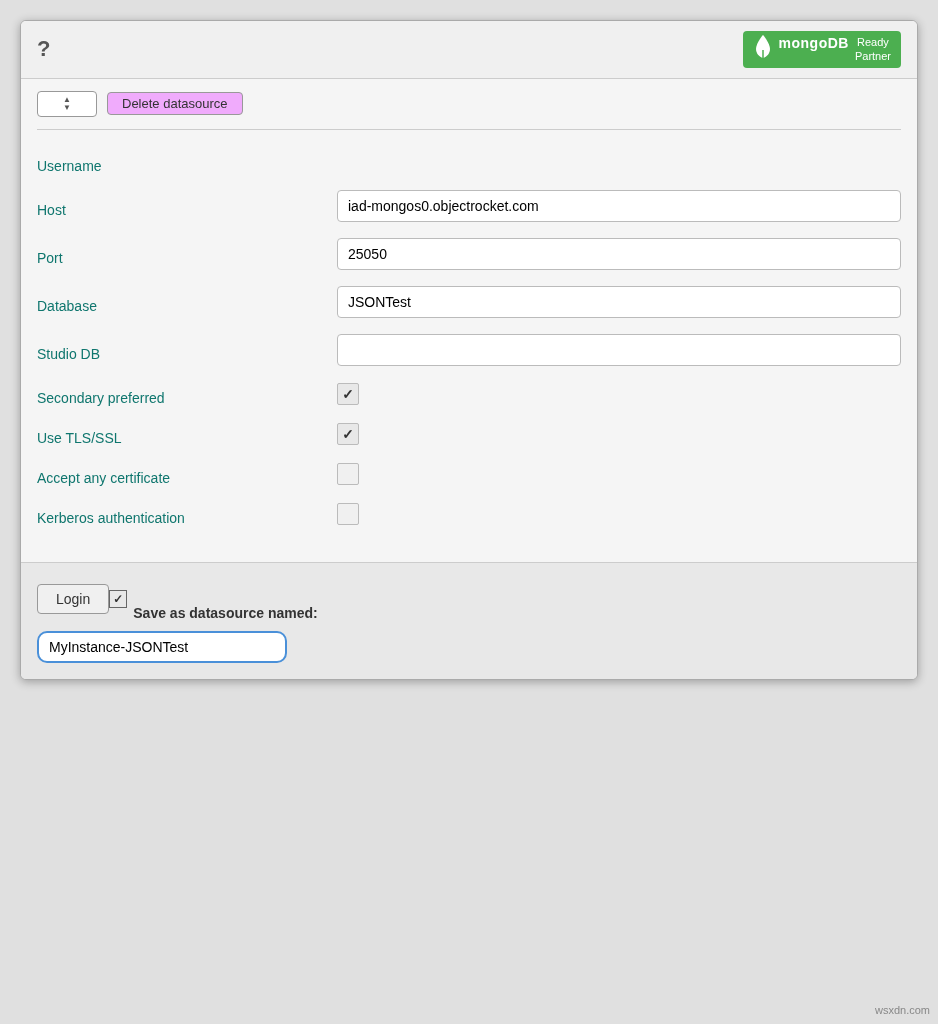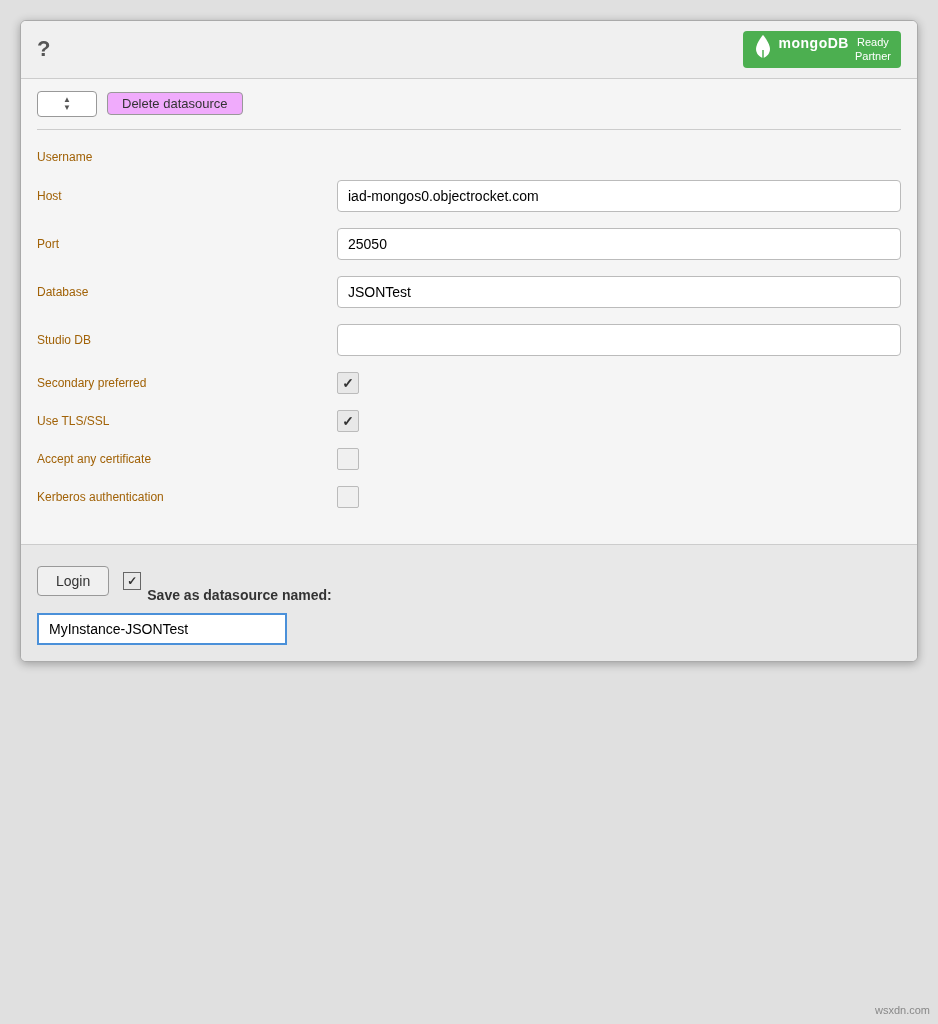--- a/index.html
+++ b/index.html
@@ -127,23 +127,24 @@
     }
 
     .form-row {
       display: flex;
       align-items: center;
       margin-bottom: 16px;
     }
 
     .form-label {
       width: 300px;
-      font-size: 12px;
-      color: #a16207;
+      font-size: 14px;
+      color: #0f766e;
       flex-shrink: 0;
+      margin-top: 8px;
     }
 
     .form-input {
       flex: 1;
       border: 1px solid #bbb;
       border-radius: 4px;
       padding: 7px 10px;
       font-size: 14px;
       background: white;
       outline: none;
@@ -180,21 +181,20 @@
     
     .footer {
       background: #e8e8e8;
       border-top: 1px solid #ccc;
       padding: 14px 16px 16px;
     }
 
     .footer-row1 {
       display: flex;
       align-items: center;
-      gap: 14px;
       margin-bottom: 10px;
     }
 
     .login-btn {
       background: #f0f0f0;
       border: 1px solid #999;
       border-radius: 4px;
       padding: 6px 18px;
       cursor: pointer;
       font-size: 14px;
@@ -222,21 +222,21 @@
 
     .save-label-text {
       font-size: 14px;
       font-weight: bold;
       color: #333;
       margin-top: 28px;
     }
 
     .datasource-name-input {
       border: 2px solid #4a90d9;
-      border-radius: 0;
+      border-radius: 10px;
       padding: 6px 10px;
       font-size: 14px;
       background: white;
       width: 250px;
       outline: none;
     }
 
     .watermark {
       position: fixed;
       bottom: 8px;

